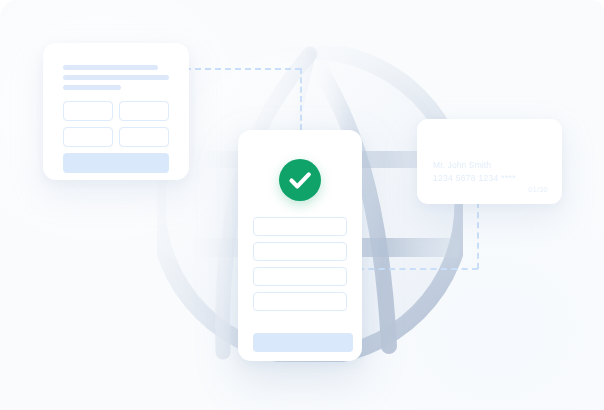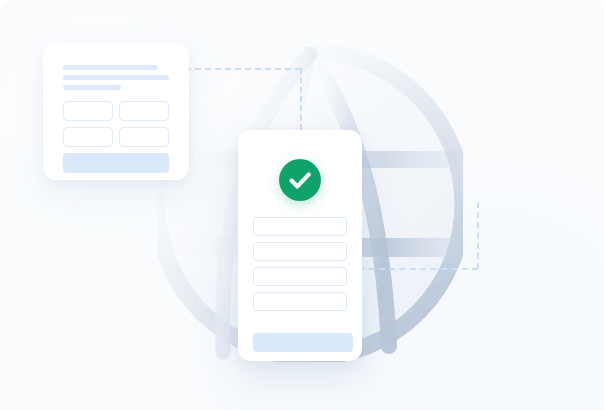--- a/index.html
+++ b/index.html
@@ -291,14 +291,19 @@
     </div>
     <div class="pc-fields">
       <div class="pc-field" placeholder=""></div>
       <div class="pc-field" placeholder=""></div>
       <div class="pc-field" placeholder=""></div>
       <div class="pc-field" placeholder=""></div>
     </div>
     <div class="pc-button"></div>
   </div>
 
+  <div class="card" id="credit-card">
+    <div class="cc-name">Mr. John Smith</div>
+    <div class="cc-number">1234 5678 1234 ****</div>
+    <div class="cc-expiry">01/30</div>
+  </div>
 
 </div>
 
 </body></html>

